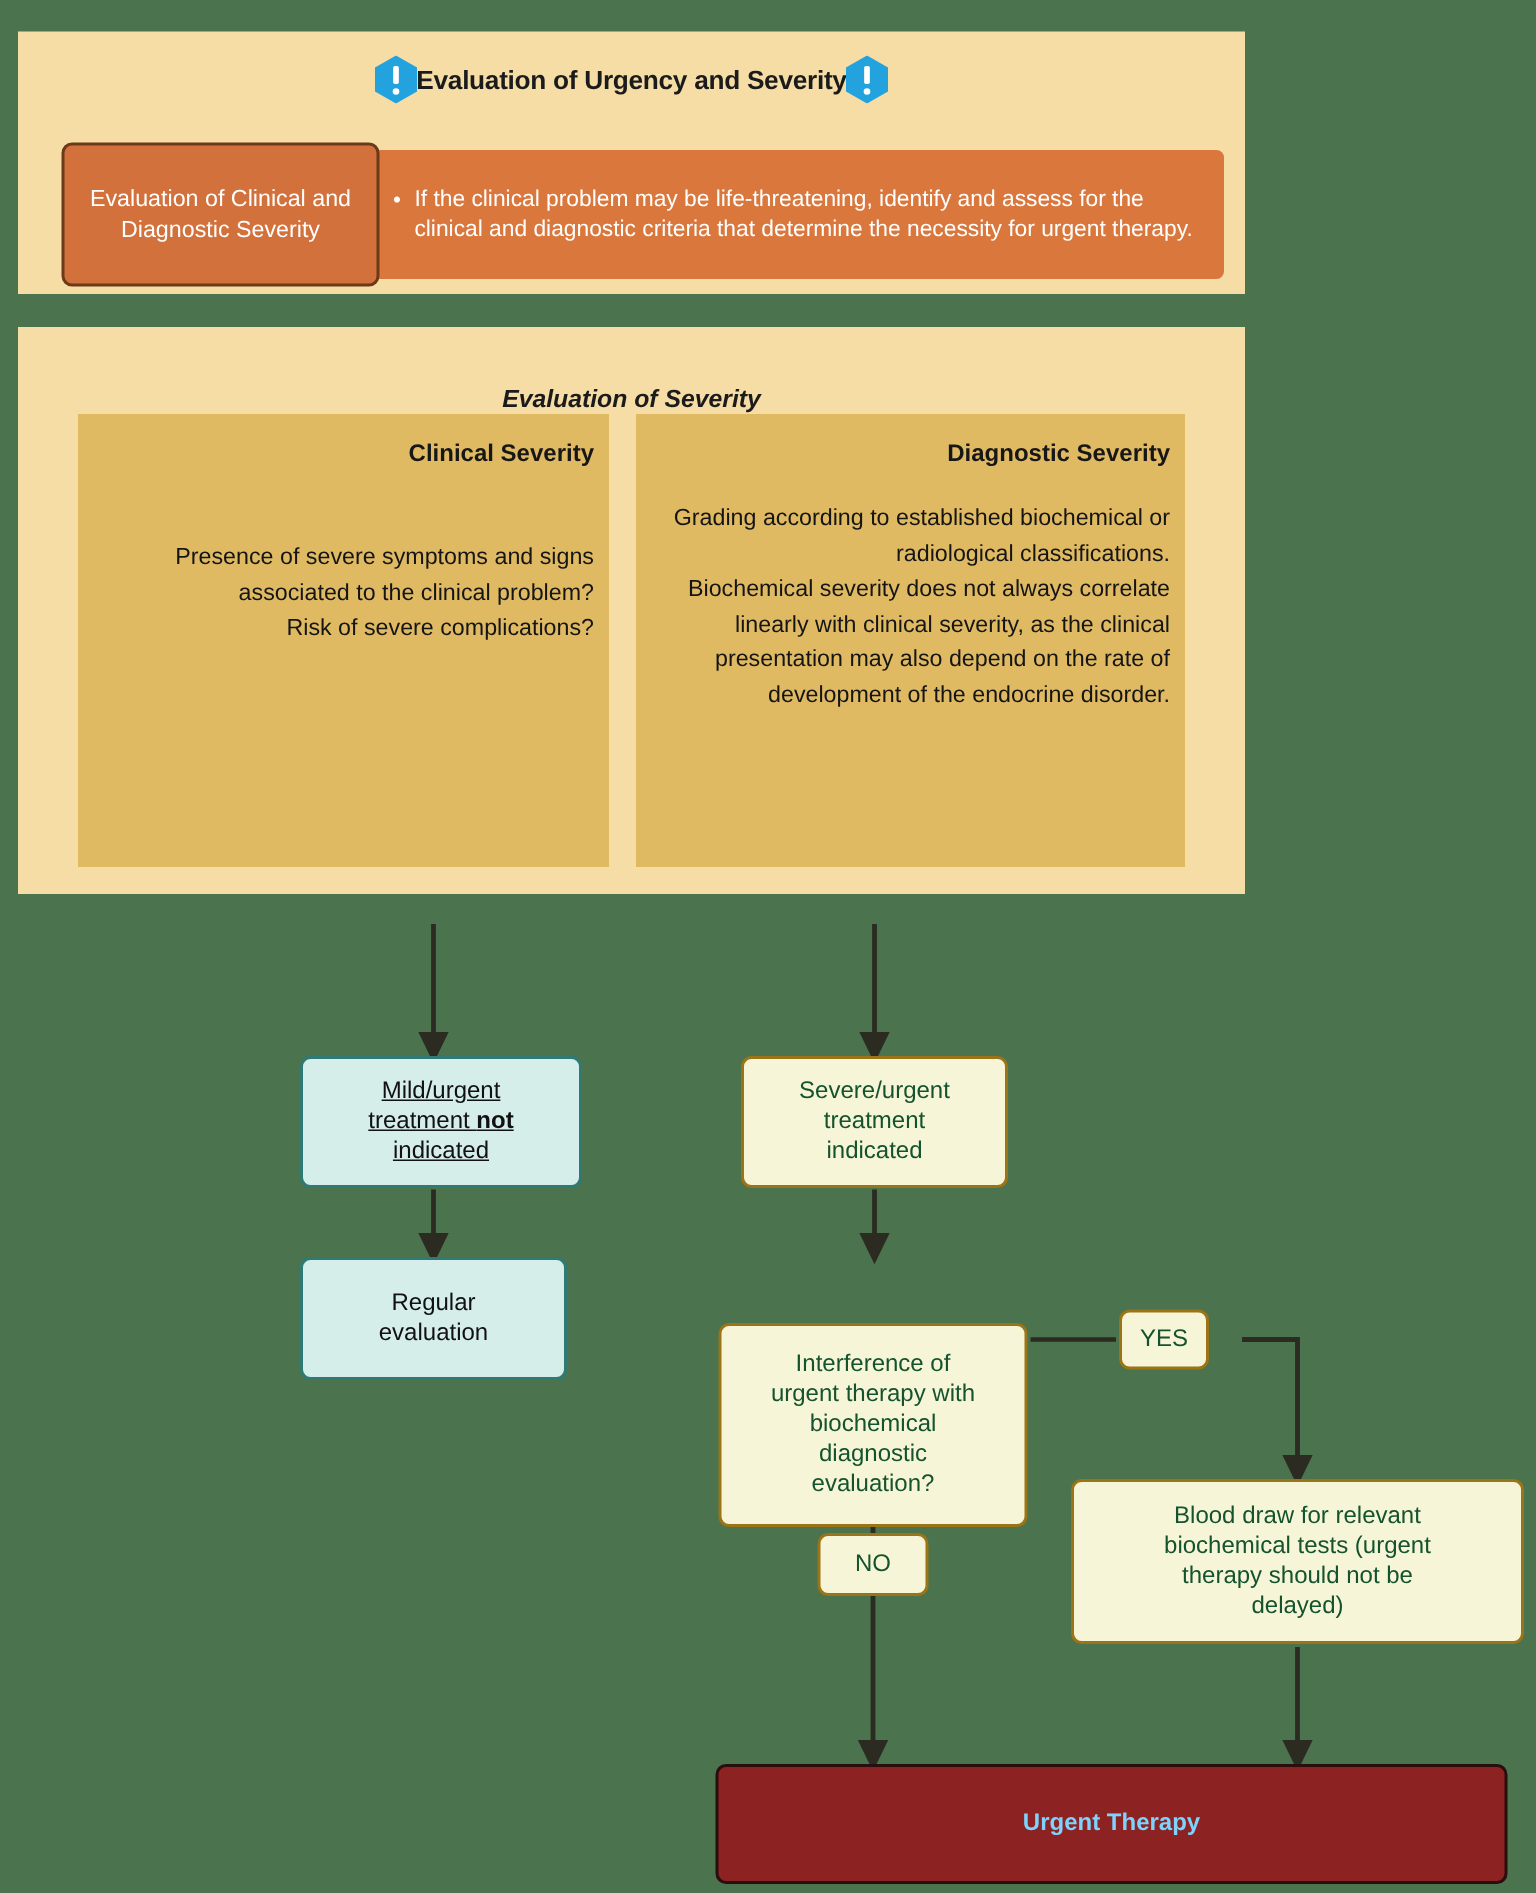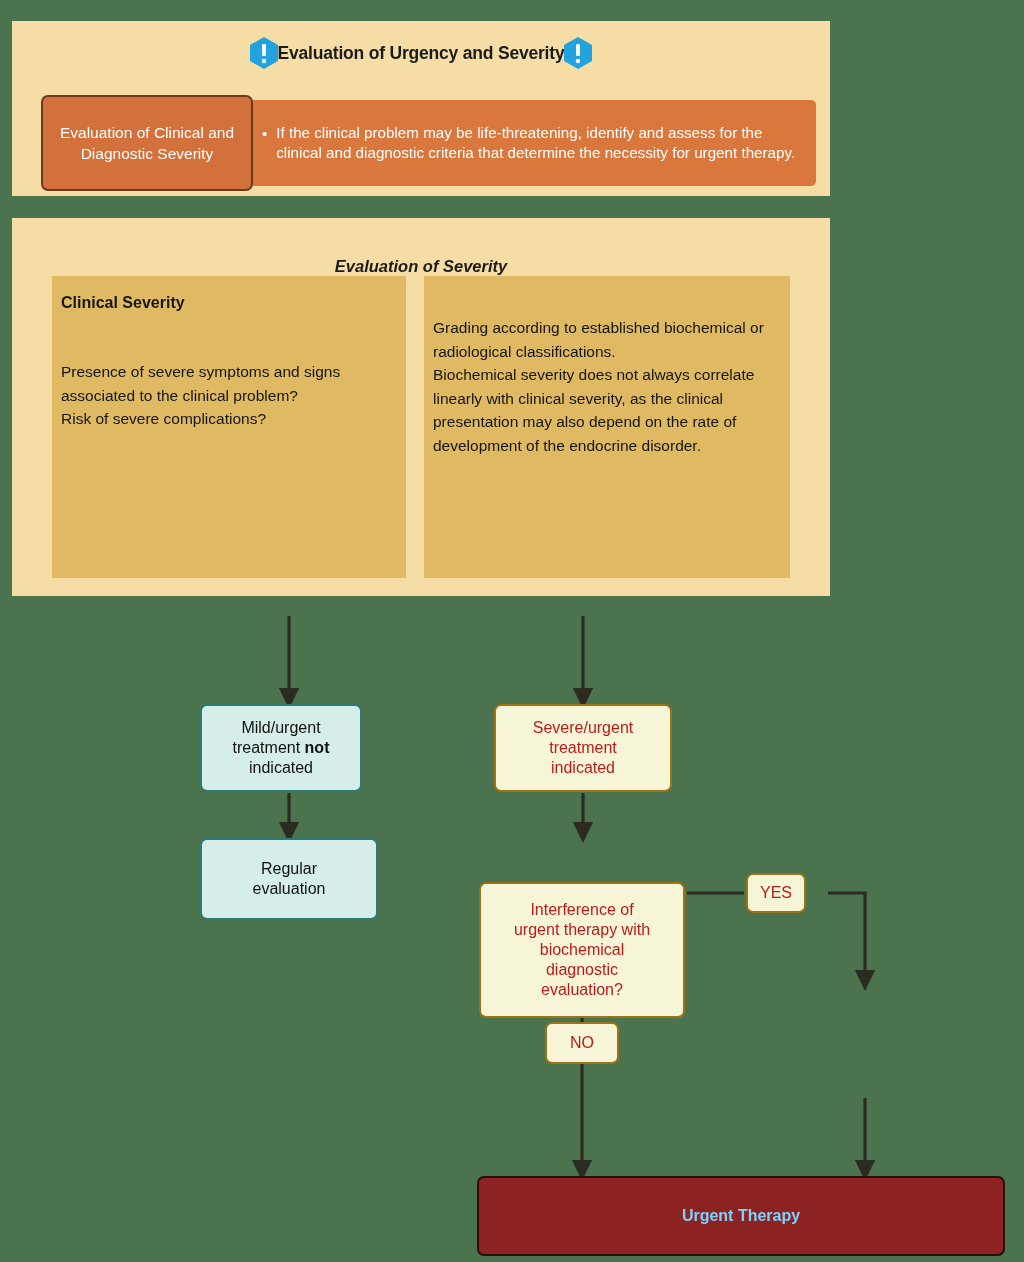--- a/index.html
+++ b/index.html
@@ -121,21 +121,21 @@
     font-size: 16.5px;
     font-weight: bold;
     color: #1b1b1b;
     font-style: italic;
   }
   .sev-col {
     position: absolute;
     background: #dfba62;
     box-sizing: border-box;
     padding: 18px 10px 10px 9px;
-    text-align: left;
+    text-align: right;
   }
   #sev-col-clinical {
     left: 52px;
     top: 276px;
     width: 354px;
     height: 302px;
   }
   #sev-col-diagnostic {
     left: 424px;
     top: 276px;
@@ -174,32 +174,32 @@
   }
   .fb-cyan {
     background: #d5eeea;
     border: 2px solid #2f7a74;
     color: #111111;
     font-size: 16px;
   }
   .fb-cream {
     background: #f7f5d8;
     border: 2.5px solid #9a7417;
-    color: #b91c1c;
+    color: #14532d;
     font-size: 16px;
   }
   .fb-dark {
     background: #8c2222;
     border: 2px solid #2a0d0d;
     color: #7dd3fc;
     font-size: 16px;
     font-weight: bold;
   }
 
-  #box-mild        { left: 200px; top: 704px; width: 162px; height: 88px; }
+  #box-mild        { left: 200px; top: 704px; width: 188px; height: 88px; text-decoration: underline; }
   #box-regular     { left: 200px; top: 838px; width: 178px; height: 82px; }
   #box-severe      { left: 494px; top: 704px; width: 178px; height: 88px; }
   #box-interference{ left: 479px; top: 838px; width: 206px; height: 136px; margin-top: 44px; }
   #box-yes         { left: 746px; top: 873px; width: 60px; height: 40px; }
   #box-no          { left: 545px; top: 1022px; width: 74px; height: 42px; }
   #box-blooddraw   { left: 714px; top: 986px; width: 302px; height: 110px; }
   #box-urgent      { left: 477px; top: 1176px; width: 528px; height: 80px; }
 
   
   #connectors {
@@ -281,20 +281,21 @@
     <div id="severity-title">Evaluation of Severity</div>
   </div>
 
   <div class="sev-col" id="sev-col-clinical">
     <div class="sev-col-title">Clinical Severity</div>
     <div class="sev-col-body">Presence of severe symptoms and signs associated to the clinical problem?
 Risk of severe complications?</div>
   </div>
 
   <div class="sev-col" id="sev-col-diagnostic">
+    <div class="sev-col-title">Diagnostic Severity</div>
     <div class="sev-col-body">Grading according to established biochemical or radiological classifications.
 Biochemical severity does not always correlate linearly with clinical severity, as the clinical presentation may also depend on the rate of development of the endocrine disorder.</div>
   </div>
 
   <div class="flowbox fb-cyan" id="box-mild">
     <span class="fb-text"><span>Mild/urgent
 treatment </span><b>not</b><span>
 indicated</span></span>
   </div>
 
@@ -318,18 +319,24 @@
   </div>
 
   <div class="flowbox fb-cream" id="box-yes">
     <span class="fb-text">YES</span>
   </div>
 
   <div class="flowbox fb-cream" id="box-no">
     <span class="fb-text">NO</span>
   </div>
 
+  <div class="flowbox fb-cream" id="box-blooddraw">
+    <span class="fb-text">Blood draw for relevant
+biochemical tests (urgent
+therapy should not be
+delayed)</span>
+  </div>
 
   <div class="flowbox fb-dark" id="box-urgent">
     <span class="fb-text">Urgent Therapy</span>
   </div>
 
 </div>
 
 </body></html>

